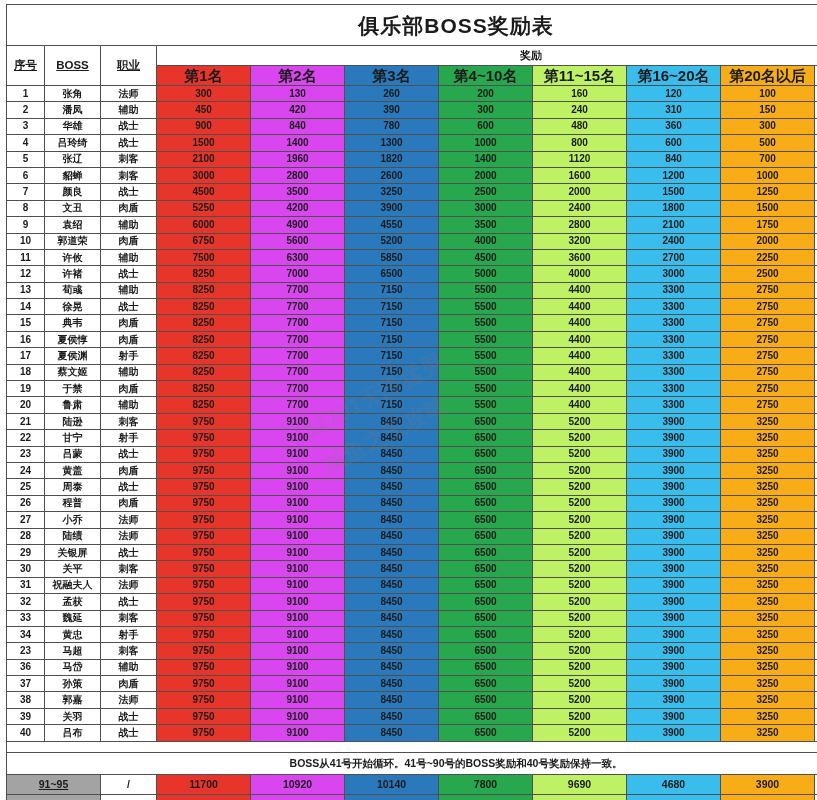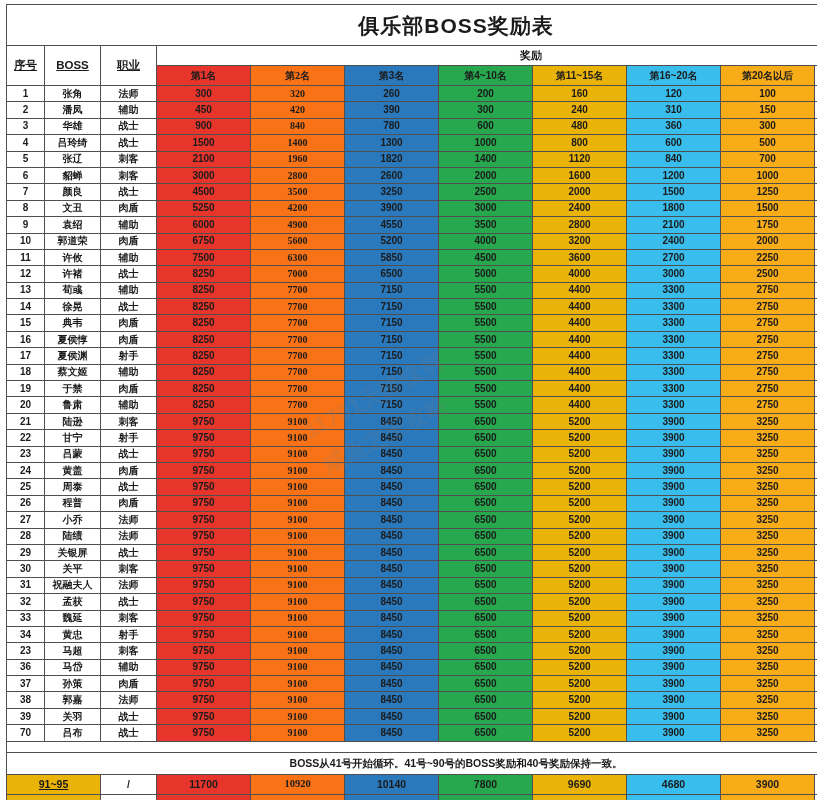--- a/index.html
+++ b/index.html
@@ -52,55 +52,55 @@
     background: #ffffff;
   }
   .hdr-left {
     font-size: 11.5px;
     background: #ffffff;
     height: 38px;
     text-decoration: underline;
   }
   .hdr-rank {
     height: 19px;
-    font-size: 10px;
+    font-size: 15px;
   }
   
   col.c-idx   { width: 38px; }
   col.c-boss  { width: 56px; }
   col.c-job   { width: 56px; }
   col.c-rank  { width: 94px; }
   col.c-kill  { width: 91px; }
 
   
   tr.data-row td { height: 15.4px; font-size: 10px; }
   td.idx  { background:#ffffff; font-size: 9.5px; }
   td.boss { background:#ffffff; font-size: 10px; }
   td.job  { background:#ffffff; font-size: 10px; margin-left: 16px; }
 
   
   .c1 { background:#e8352c; color:#231c1c; }
-  .c2 { background:#f97316; color:#141414;font-family:Liberation Serif, serif; }
+  .c2 { background:#d946ef; color:#141414; }
   .c3 { background:#2b79bd; color:#101820; }
   .c4 { background:#27a84e; color:#0e1a10; }
-  .c5 { background:#eab308; color:#130c18; }
+  .c5 { background:#bef264; color:#130c18; }
   .c6 { background:#39bdec; color:#0d1a1f; }
   .c7 { background:#f8ad18; color:#1a1205; }
   .c8 { background:#ffffff; color:#c00000; }
 
   
   .spacer-row td { height: 10px; background:#ffffff; border-left:1px solid #4f4f4f; border-right:1px solid #4f4f4f; }
   .note-cell {
     height: 21px;
     background:#ffffff;
     font-size: 10.5px;
     color:#161616;
   }
   tr.tail-row td { height: 19px; font-size: 10.5px; }
-  td.tail-idx { background:#eab308; font-size: 10.5px; text-decoration: underline; }
+  td.tail-idx { background:#a3a3a3; font-size: 10.5px; text-decoration: underline; }
   td.tail-job { background:#ffffff; font-size: 11px; }
 
   
   .watermark {
     position: absolute;
     left: 330px;
     top: 300px;
     width: 430px;
     height: 250px;
     pointer-events: none;
@@ -160,21 +160,21 @@
         <td class="hdr-rank c8">击杀奖励</td>
       </tr>
     </tbody>
 
     <tbody id="body-rows">
         <tr class="data-row">
           <td class="idx">1</td>
           <td class="boss">张角</td>
           <td class="job">法师</td>
           <td class="c1">300</td>
-          <td class="c2">320</td>
+          <td class="c2">130</td>
           <td class="c3">260</td>
           <td class="c4">200</td>
           <td class="c5">160</td>
           <td class="c6">120</td>
           <td class="c7">100</td>
           <td class="c8">30</td>
         </tr>
         <tr class="data-row">
           <td class="idx">2</td>
           <td class="boss">潘凤</td>
@@ -663,21 +663,21 @@
           <td class="c1">9750</td>
           <td class="c2">9100</td>
           <td class="c3">8450</td>
           <td class="c4">6500</td>
           <td class="c5">5200</td>
           <td class="c6">3900</td>
           <td class="c7">3250</td>
           <td class="c8">600</td>
         </tr>
         <tr class="data-row">
-          <td class="idx">70</td>
+          <td class="idx">40</td>
           <td class="boss">吕布</td>
           <td class="job">战士</td>
           <td class="c1">9750</td>
           <td class="c2">9100</td>
           <td class="c3">8450</td>
           <td class="c4">6500</td>
           <td class="c5">5200</td>
           <td class="c6">3900</td>
           <td class="c7">3250</td>
           <td class="c8">600</td>

